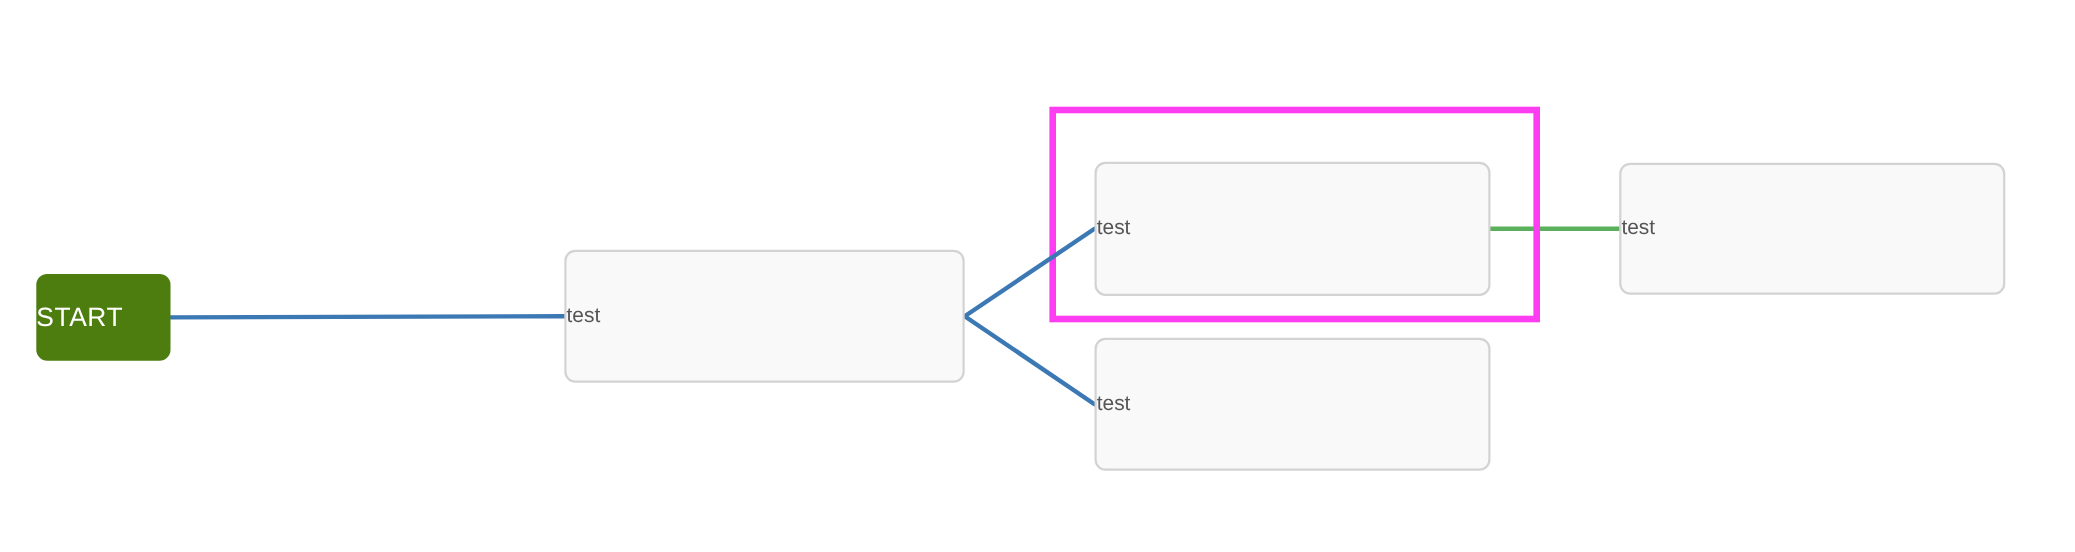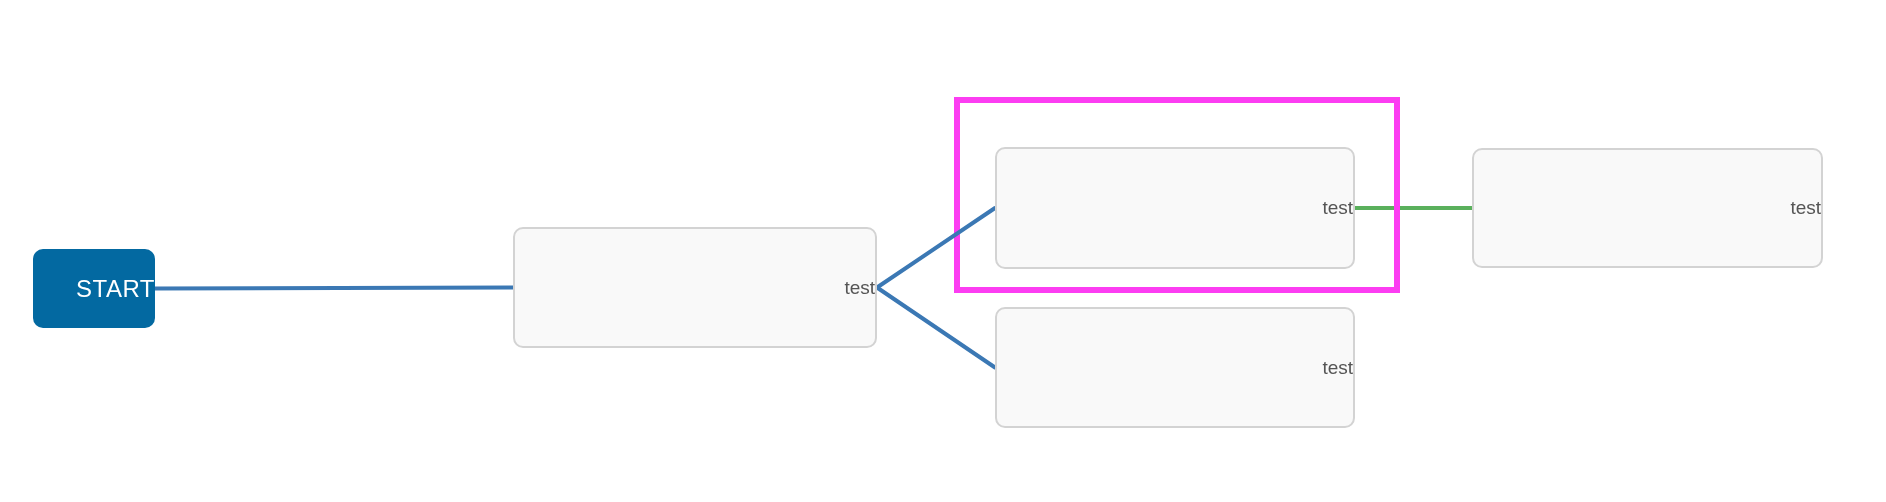--- a/index.html
+++ b/index.html
@@ -25,21 +25,21 @@
     width: 100%;
     height: 100%;
     z-index: 2;
     pointer-events: none;
   }
   .node {
     position: absolute;
     box-sizing: border-box;
     display: flex;
     align-items: center;
-    justify-content: flex-end;
+    justify-content: flex-start;
     pointer-events: auto;
     cursor: pointer;
   }
   .node.task {
     border-radius: 10px;
     border: 2px solid #d3d3d3;
     background: #f9f9f9;
     font-size: 19px;
   }
   .node.start {
@@ -56,21 +56,21 @@
 
 <div class="canvas" style="width: 1886px; height: 502px; background: rgb(255, 255, 255);">
   <svg class="edges-svg" xmlns="http://www.w3.org/2000/svg" width="1886" height="502" viewBox="0 0 1886 502">
       <line x1="1355" y1="208" x2="1472" y2="208" stroke="#5ab05c" stroke-width="4" stroke-linecap="round"></line>
       <rect x="957" y="100" width="440" height="190" fill="none" stroke="#fc3df2" stroke-width="6"></rect>
       <line x1="155" y1="288.5" x2="513" y2="287.5" stroke="#3b78b4" stroke-width="4" stroke-linecap="round"></line>
       <line x1="877" y1="287.5" x2="995" y2="208" stroke="#3b78b4" stroke-width="4" stroke-linecap="round"></line>
       <line x1="877" y1="287.5" x2="995" y2="367.5" stroke="#3b78b4" stroke-width="4" stroke-linecap="round"></line>
     </svg>
   <div class="nodes-layer">
-      <div class="node start" style="left: 33px; top: 249px; width: 122px; height: 79px; background: #0369a1; color: rgb(255, 255, 255);">
+      <div class="node start" style="left: 33px; top: 249px; width: 122px; height: 79px; background: #4d7c0f; color: rgb(255, 255, 255);">
         <span class="node-label">START</span>
       </div>
       <div class="node task" style="left: 513px; top: 227px; width: 364px; height: 121px; background: rgb(249, 249, 249); border-color: rgb(211, 211, 211); color: rgb(85, 85, 85);">
         <span class="node-label">test</span>
       </div>
       <div class="node task" style="left: 995px; top: 147px; width: 360px; height: 122px; background: rgb(249, 249, 249); border-color: rgb(211, 211, 211); color: rgb(85, 85, 85);">
         <span class="node-label">test</span>
       </div>
       <div class="node task" style="left: 995px; top: 307px; width: 360px; height: 121px; background: rgb(249, 249, 249); border-color: rgb(211, 211, 211); color: rgb(85, 85, 85);">
         <span class="node-label">test</span>

